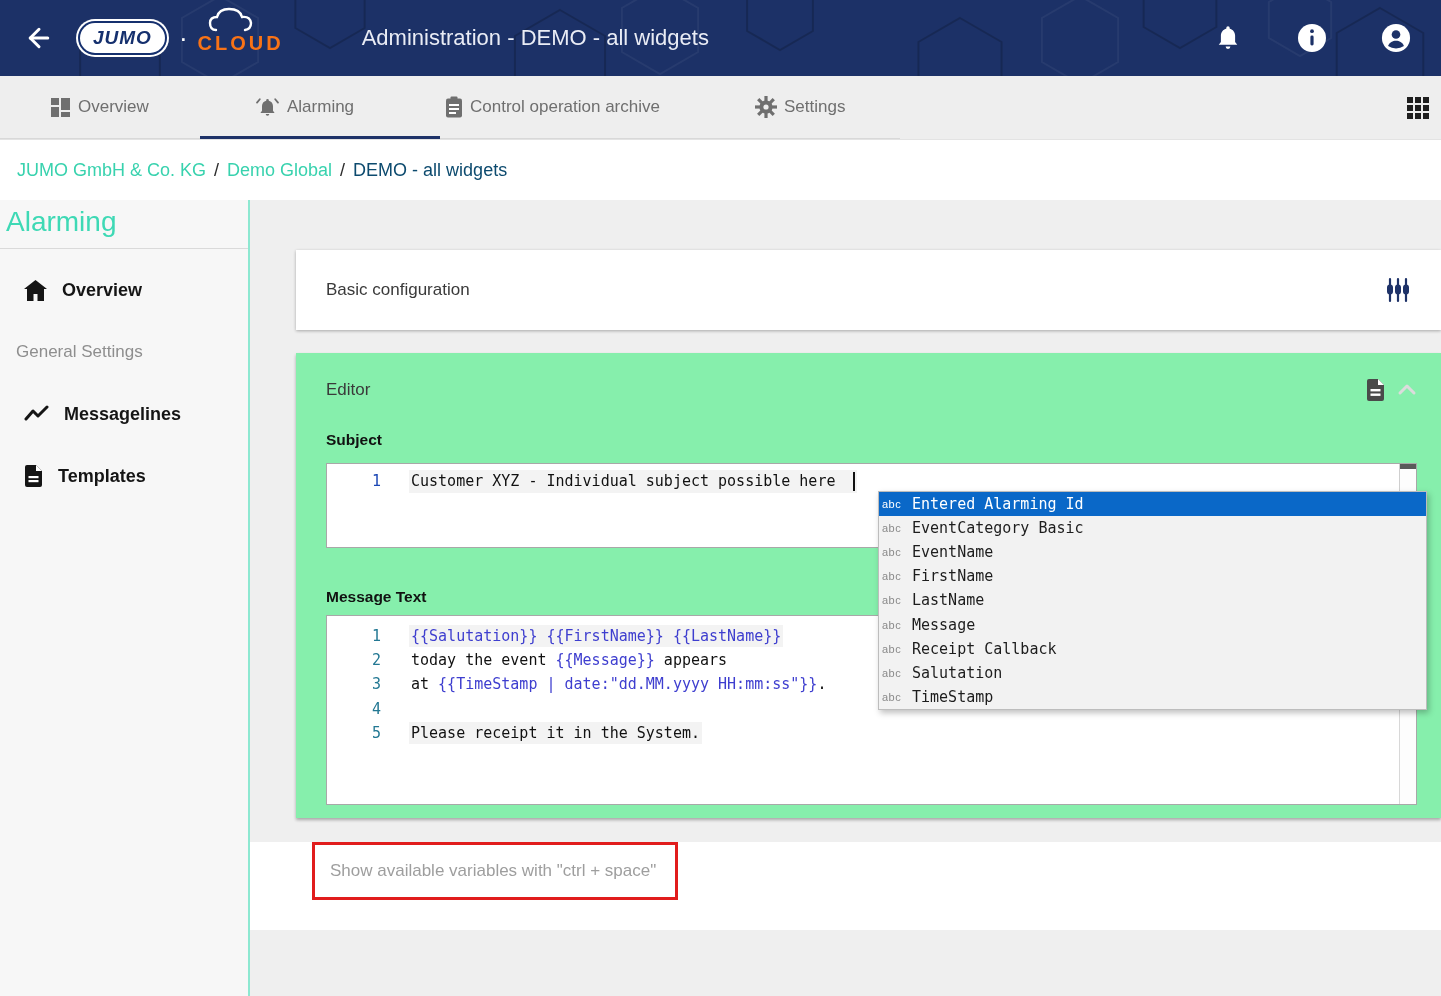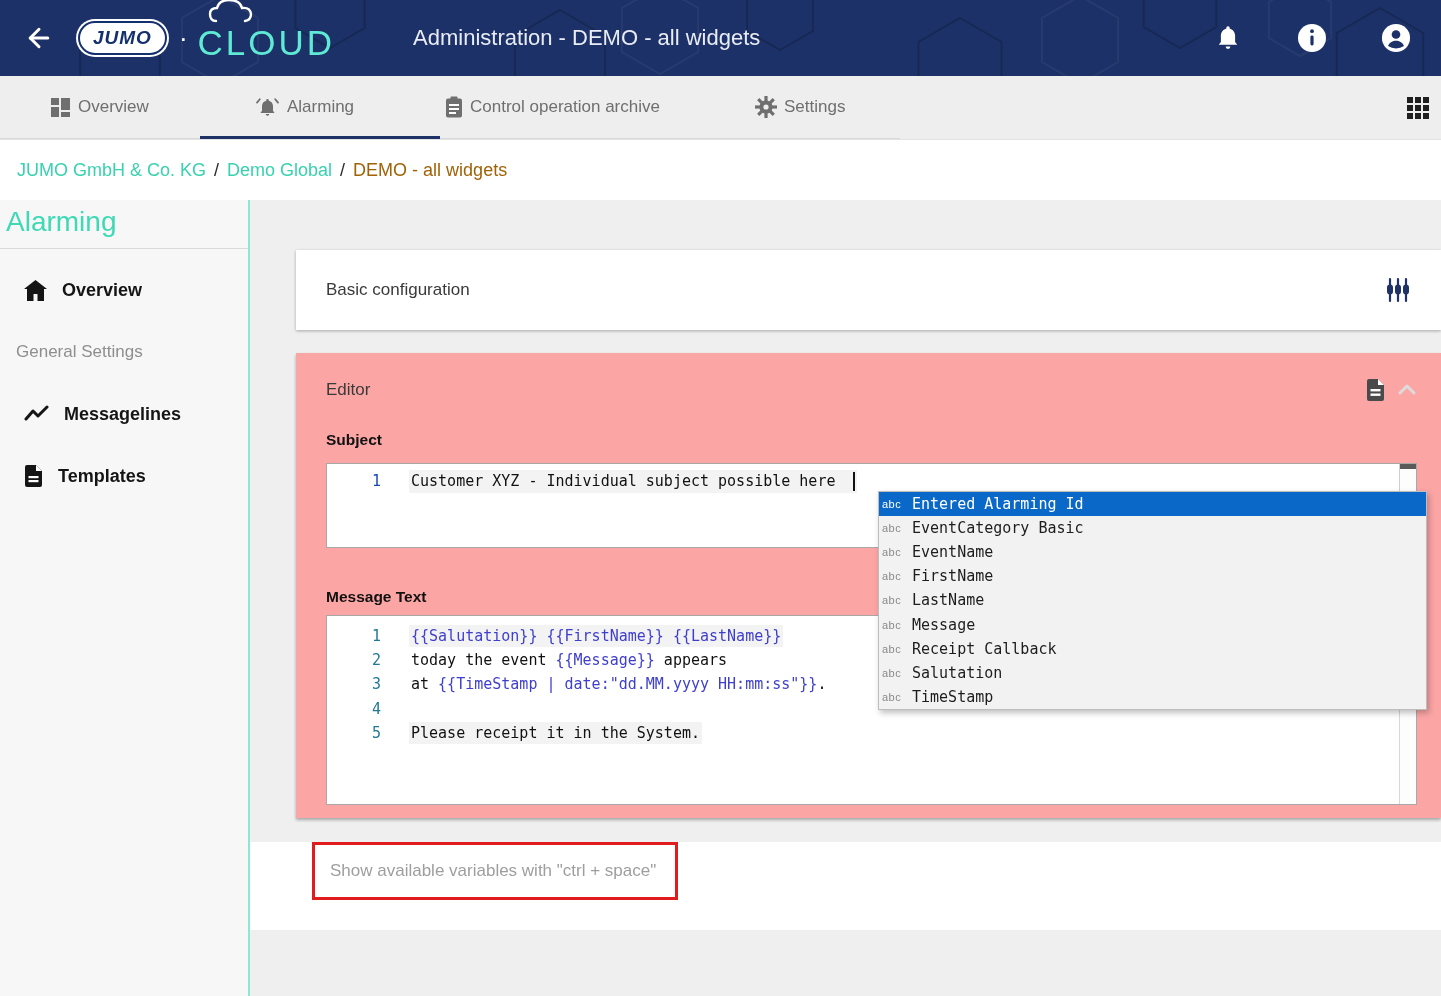--- a/index.html
+++ b/index.html
@@ -7,21 +7,21 @@
   body { font-family:"Liberation Sans", sans-serif; background:#ffffff; }
 
   
   .topbar { position:relative; height:76px; background:#1c3167; display:flex; align-items:center; padding:0 30px 0 24px; overflow:hidden; }
   .hexpattern { position:absolute; inset:0; pointer-events:none; }
   .topbar-content { position:relative; display:flex; align-items:center; width:100%; z-index:2; }
   .back-arrow { width:30px; height:30px; cursor:pointer; flex:none; }
   .logo-group { display:flex; align-items:center; margin-left:26px; flex:none; }
   .logo-pill { background:#ffffff; color:#15306e; font-weight:800; font-size:19px; letter-spacing:1px; padding:4px 13px; border-radius:16px; box-shadow:0 0 0 2px #15306e, 0 0 0 4px #ffffff; font-style:italic; }
   .logo-dot { color:#ffffff; font-size:26px; margin:0 10px 0 14px; }
-  .logo-cloud { position:relative; color:#5eead4; font-size:35px; font-weight:400; letter-spacing:3px; padding-top:10px; }
+  .logo-cloud { position:relative; color:#f97316; font-size:20px; font-weight:700; letter-spacing:3px; padding-top:10px; }
   .logo-cloud svg { position:absolute; top:-16px; left:4px; }
   .app-title { color:#e9ecf5; font-size:22px; margin-left:78px; font-weight:400; }
   .topbar-spacer { flex:1; }
   .topbar-icons { display:flex; align-items:center; gap:54px; }
   .topbar-icon { width:30px; height:30px; display:flex; align-items:center; justify-content:center; cursor:pointer; }
 
   
   .tabbar { height:64px; background:#eeeeee; display:flex; align-items:stretch; border-bottom:1px solid #e3e3e3; position:relative; }
   .tabstrip { display:flex; width:900px; position:relative; border-bottom:1px solid #d8d8d8; }
   .tab { display:flex; align-items:center; gap:7px; color:#6f6f6f; font-size:17px; cursor:pointer; }
@@ -31,21 +31,21 @@
   .tab-1::after { content:""; position:absolute; left:0; right:0; bottom:-1px; height:3px; background:#1e3268; }
   .tab-2 { width:315px; padding-left:5px; }
   .tab-3 { width:145px; }
   .apps-grid { position:absolute; right:12px; top:21px; width:22px; height:22px; display:grid; grid-template-columns:repeat(3,6px); grid-template-rows:repeat(3,6px); gap:2px; cursor:pointer; }
   .apps-grid i { background:#1f1f1f; }
 
   
   .breadcrumb { height:60px; background:#ffffff; display:flex; align-items:center; padding-left:17px; font-size:18px;border-radius:17px; }
   .crumb-link { color:#38d2ae; cursor:pointer; }
   .crumb-sep { color:#2b2b2b; margin:0 8px; }
-  .crumb-current { color:#a16207; }
+  .crumb-current { color:#0c4a6e; }
 
   
   .page-body { display:flex; height:796px; }
   .sidebar { width:250px; flex:none; background:#f7f7f7; border-right:2px solid #8de8d1; }
   .sidebar-title { color:#3ed9b5; font-size:28px; padding:6px 0 10px 6px; border-bottom:1px solid #dadada; }
   .sidebar-list { padding-top:10px; }
   .side-item { height:62px; display:flex; align-items:center; gap:15px; padding-left:24px; cursor:pointer; color:#151515; font-size:18px; font-weight:600; }
   .side-item .sicon { display:flex; flex:none; }
   .side-section { height:62px; display:flex; align-items:center; padding-left:16px; color:#8e8e8e; font-size:17px; font-weight:400; cursor:default; }
 
@@ -55,21 +55,21 @@
   .card1 { margin:50px 0 0 46px; box-shadow:0 1px 3px rgba(0,0,0,0.3); position:relative; }
   .card1-header { height:90px; background:#1e3268; display:flex; align-items:flex-end; padding:0 0 18px 20px; position:relative; }
   .card1-title { color:#ffffff; font-size:25px; font-weight:500; }
   .fab-back { position:absolute; left:24px; top:-32px; width:54px; height:54px; border-radius:50%; background:#3ed9b5; display:flex; align-items:center; justify-content:center; box-shadow:0 0 0 7px #ffffff, 0 6px 10px rgba(0,0,0,0.35); cursor:pointer; z-index:6; }
   .fab-save { position:absolute; right:25px; top:49px; width:58px; height:58px; border-radius:50%; background:#3ed9b5; display:flex; align-items:center; justify-content:center; box-shadow:0 0 0 8px #ffffff, 0 5px 12px rgba(0,0,0,0.3); cursor:pointer; z-index:6; }
   .card1-row { height:80px; background:#ffffff; display:flex; align-items:center; justify-content:space-between; padding:0 30px; }
   .section-label { color:#3a3a3a; font-size:17px; }
   .tune-icon { cursor:pointer; display:flex; }
 
   
-  .card2 { margin:23px 0 0 46px; height:465px; background:#fca5a5; box-shadow:0 2px 3px rgba(0,0,0,0.3); position:relative; padding:26px 24px 0 30px; }
+  .card2 { margin:23px 0 0 46px; height:465px; background:#86efac; box-shadow:0 2px 3px rgba(0,0,0,0.3); position:relative; padding:26px 24px 0 30px; }
   .editor-row { display:flex; align-items:center; justify-content:space-between; }
   .editor-label { color:#3a3a3a; font-size:17px; }
   .editor-row-icons { display:flex; align-items:center; gap:12px; }
   .field-label { margin-top:30px; font-size:15.5px; font-weight:700; color:#111111; }
   .code-box { margin-top:14px; border:1px solid #a8a8a8; position:relative; background:#ffffff; font-family:"DejaVu Sans Mono", monospace; }
   .subject-box { height:85px; padding-top:5px; }
   .msg-box { margin-top:9px; height:190px; padding-top:8px; }
   .code-line { display:flex; height:24.2px; align-items:center; }
   .gutter-num { width:84px; flex:none; text-align:right; padding-right:30px; font-size:15px; color:#237893; }
   .subject-box .gutter-num { color:#1b47b5; }

